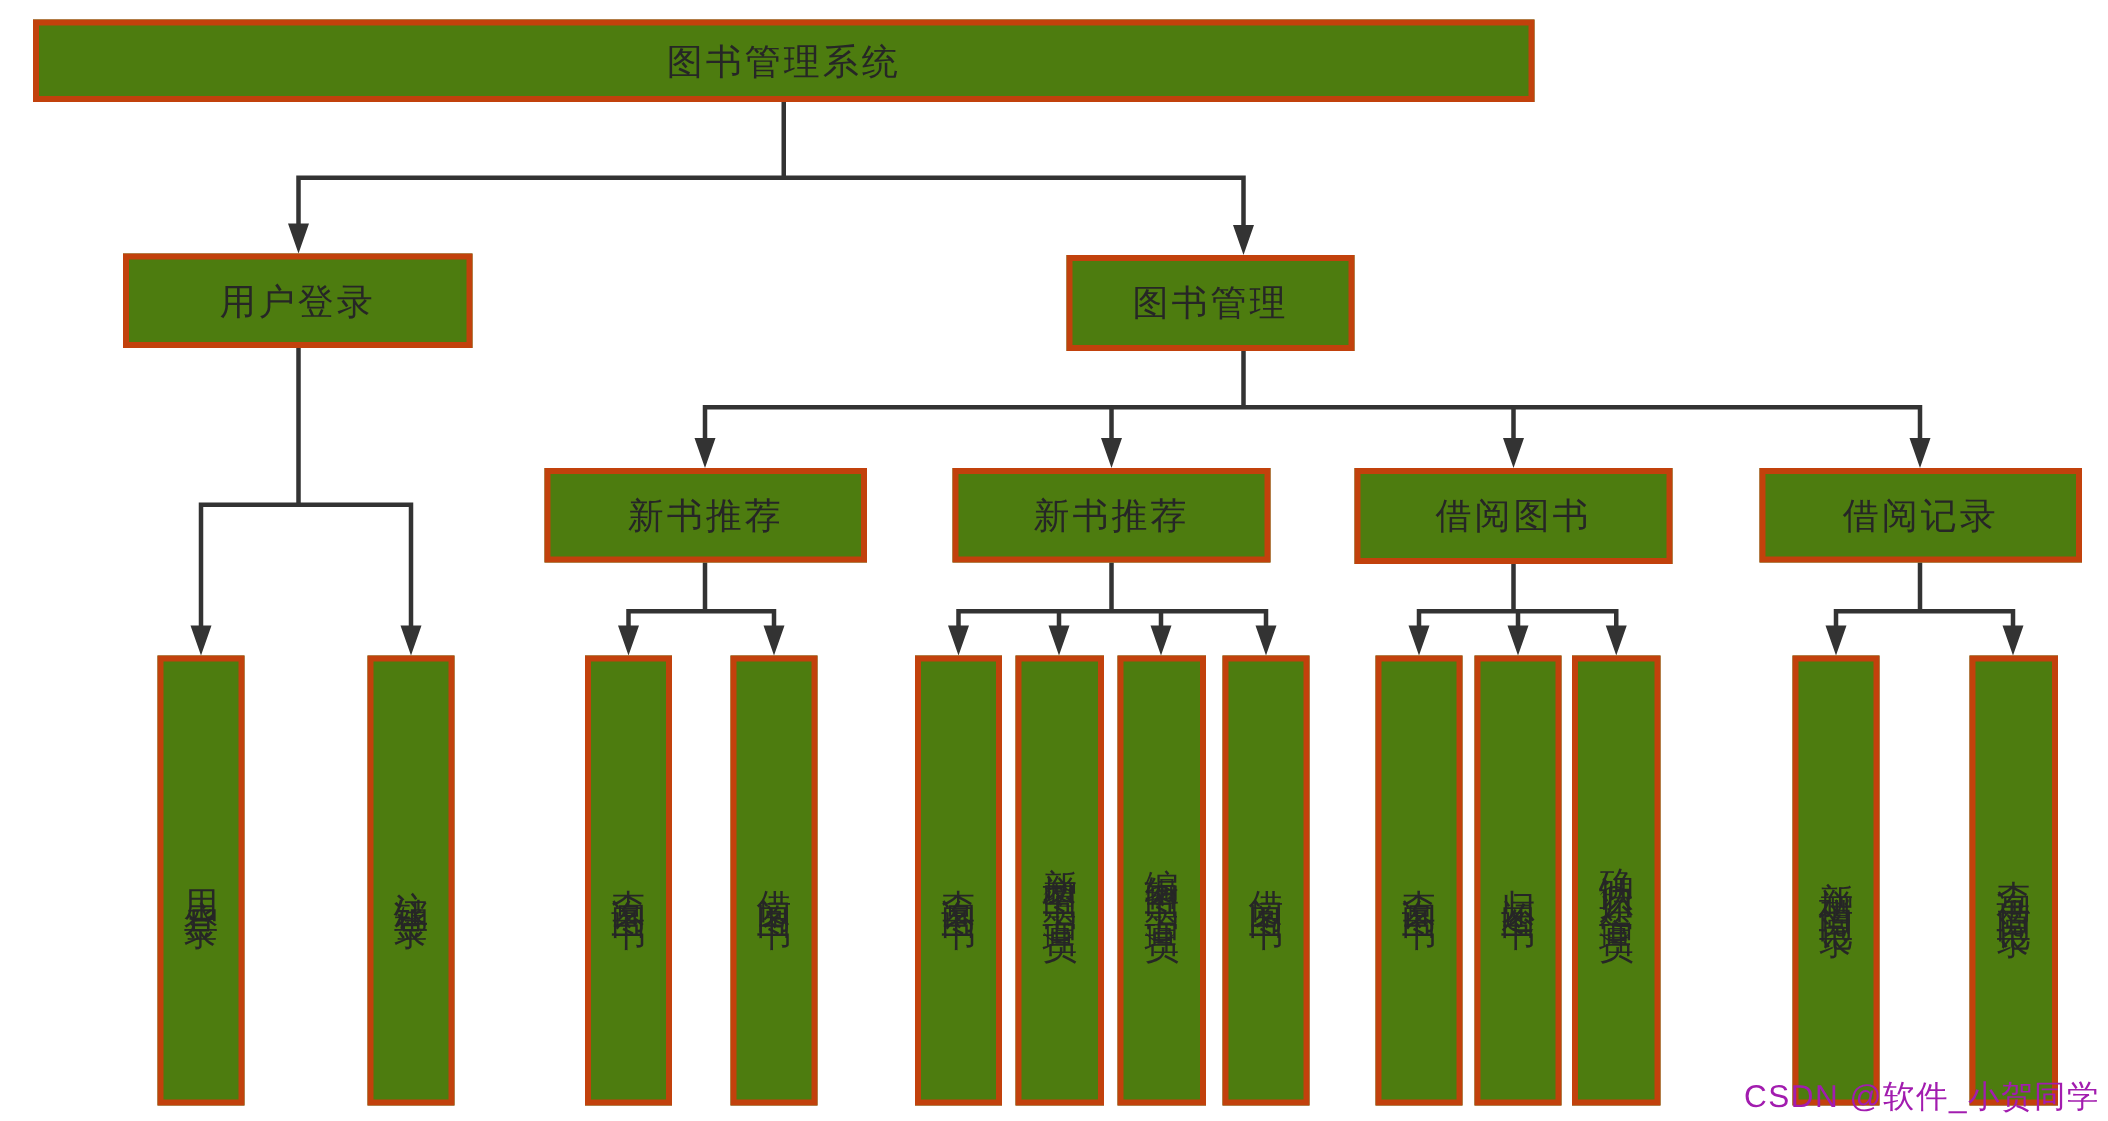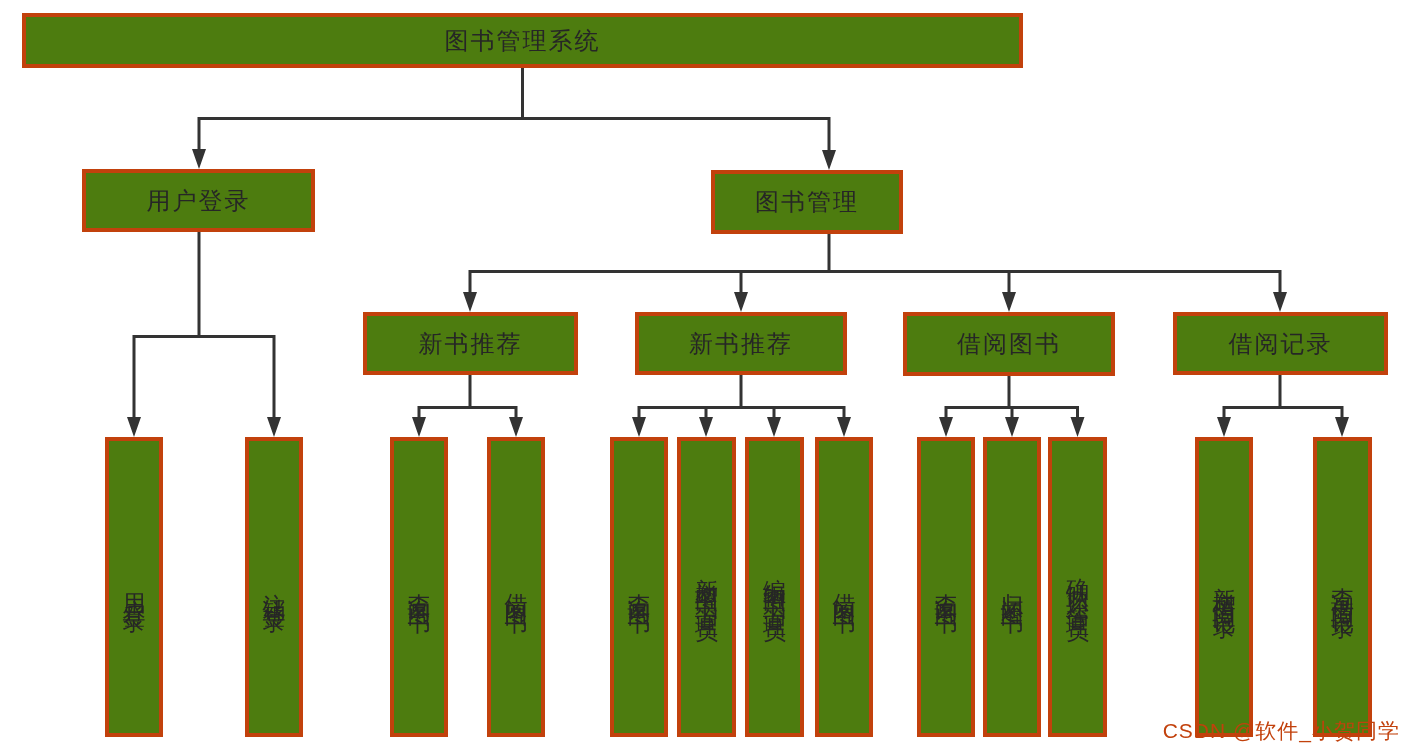--- a/index.html
+++ b/index.html
@@ -10,21 +10,21 @@
   .node { position:absolute; background:#4d7c0f; border:4px solid #c2410c;
           display:flex; align-items:center; justify-content:center;
           color:#262626; z-index:2; }
   .node.h span { font-size:24px; letter-spacing:2px; white-space:nowrap; }
   .node.leaf span { writing-mode:vertical-rl; text-orientation:mixed;
                     font-size:23px; letter-spacing:6px; line-height:1; }
 
   svg.wires { position:absolute; left:0; top:0; z-index:1; }
 
   .watermark { position:absolute; right:5px; bottom:2px; font-size:21px;
-               color:#c2410c; letter-spacing:1px; z-index:6; white-space:nowrap;text-align:center; }
+               color:#a21caf; letter-spacing:1px; z-index:6; white-space:nowrap;text-align:center; }
 </style>
 </head>
 <body>
 
 <div class="stage">
 
   <svg class="wires" width="1405" height="747" viewBox="0 0 1405 747" aria-hidden="true">
     <path d="M522.5 68 V117
              M199 151 V118.5 H829 V152
              M199 232 V335

